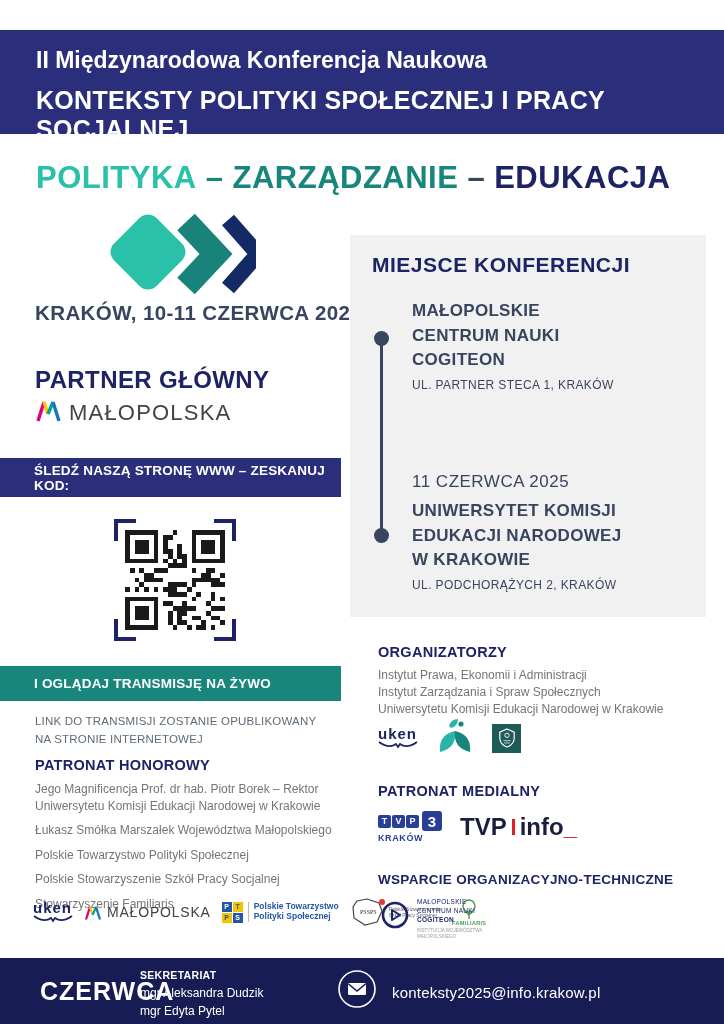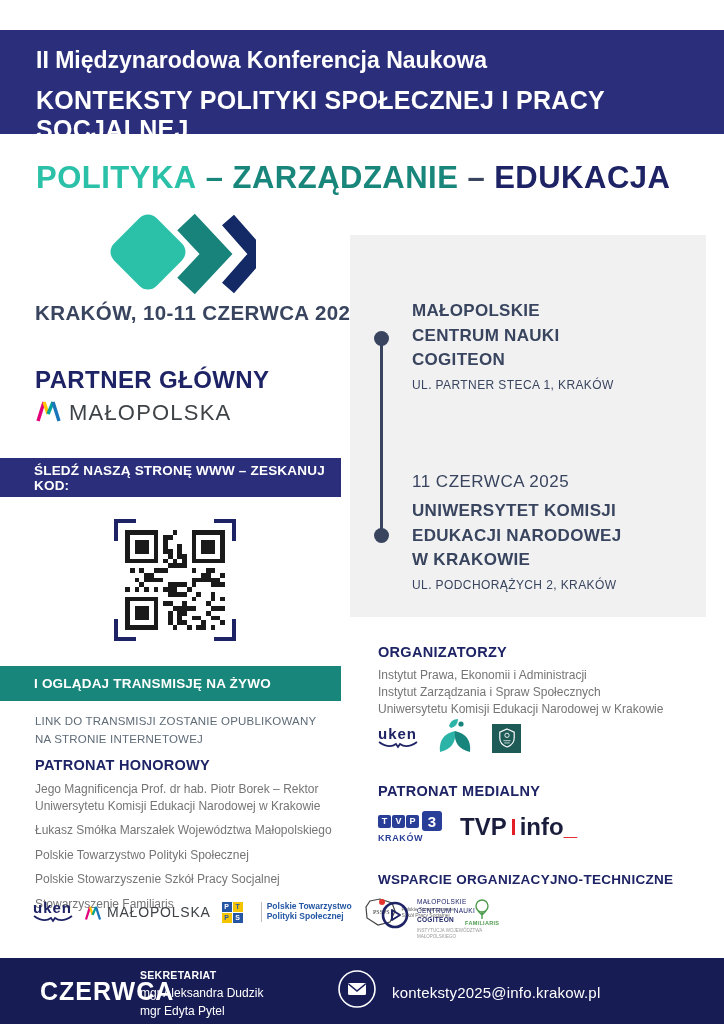--- a/index.html
+++ b/index.html
@@ -51,21 +51,21 @@
   .honorary-list{position:absolute;left:35px;top:781px;width:314px}
   .honorary-list .item{font-size:12px;color:var(--body-gray);line-height:1.38;margin-bottom:8px}
 
   .logo-row{position:absolute;left:33px;top:897px;display:flex;align-items:center;gap:11px}
 
   
   .uken{display:inline-flex;flex-direction:column;align-items:flex-start}
   .uken .t{font-size:15px;font-weight:bold;color:var(--navy-text);letter-spacing:1px;line-height:1}
   .mal-small{display:flex;align-items:center;gap:5px}
   .mal-small .t{font-size:14px;color:#3E4347;letter-spacing:.8px}
-  .ptps{display:flex;align-items:center;gap:18px}
+  .ptps{display:flex;align-items:center;gap:5px}
   .ptps .grid{display:grid;grid-template-columns:10px 10px;grid-template-rows:10px 10px;gap:1px}
   .ptps .cell{display:flex;align-items:center;justify-content:center;font-size:7px;font-weight:bold;color:#fff}
   .ptps .c0,.ptps .c3{background:#2456A4}
   .ptps .c1,.ptps .c2{background:#F5C400;color:#2456A4}
   .ptps .txt{border-left:1px solid #bbb;padding-left:5px;font-size:8.5px;font-weight:bold;color:#2456A4;line-height:1.15}
   .pssps{display:flex;align-items:center;gap:3px}
   .pssps .txt{font-size:5px;color:#666;line-height:1.2}
   .familiaris{display:flex;flex-direction:column;align-items:center}
   .familiaris .t{font-size:5.5px;color:#4C9B4C;font-weight:bold;letter-spacing:.3px}
 
@@ -424,20 +424,21 @@
     <span class="familiaris">
       <svg width="22" height="22" viewBox="0 0 22 22">
         <circle cx="11" cy="8" r="6" fill="none" stroke="#4C9B4C" stroke-width="1.4"></circle>
         <path d="M11,14 V21 M11,17 L7,13 M11,17 L15,13" fill="none" stroke="#4C9B4C" stroke-width="1.4"></path>
       </svg>
       <span class="t">FAMILIARIS</span>
     </span>
   </div>
 
   <div class="venue-panel">
+    <div class="venue-heading">MIEJSCE KONFERENCJI</div>
     <div class="tl-line"></div>
     <div class="tl-dot dot1"></div>
     <div class="tl-dot dot2"></div>
     <div class="ev ev1">
       <div class="ev-name">MAŁOPOLSKIE CENTRUM NAUKI COGITEON</div>
       <div class="ev-addr">UL. PARTNER STECA 1, KRAKÓW</div>
     </div>
     <div class="ev ev2">
       <div class="ev-date">11 CZERWCA 2025</div>
       <div class="ev-name">UNIWERSYTET KOMISJI EDUKACJI NARODOWEJ W KRAKOWIE</div>

